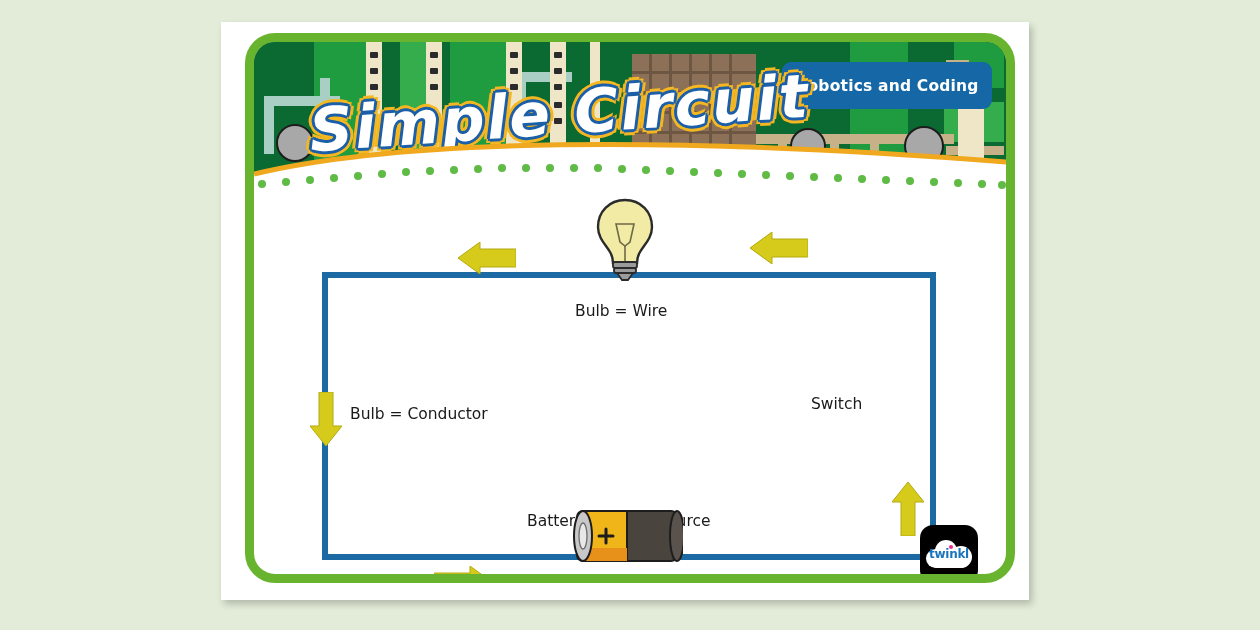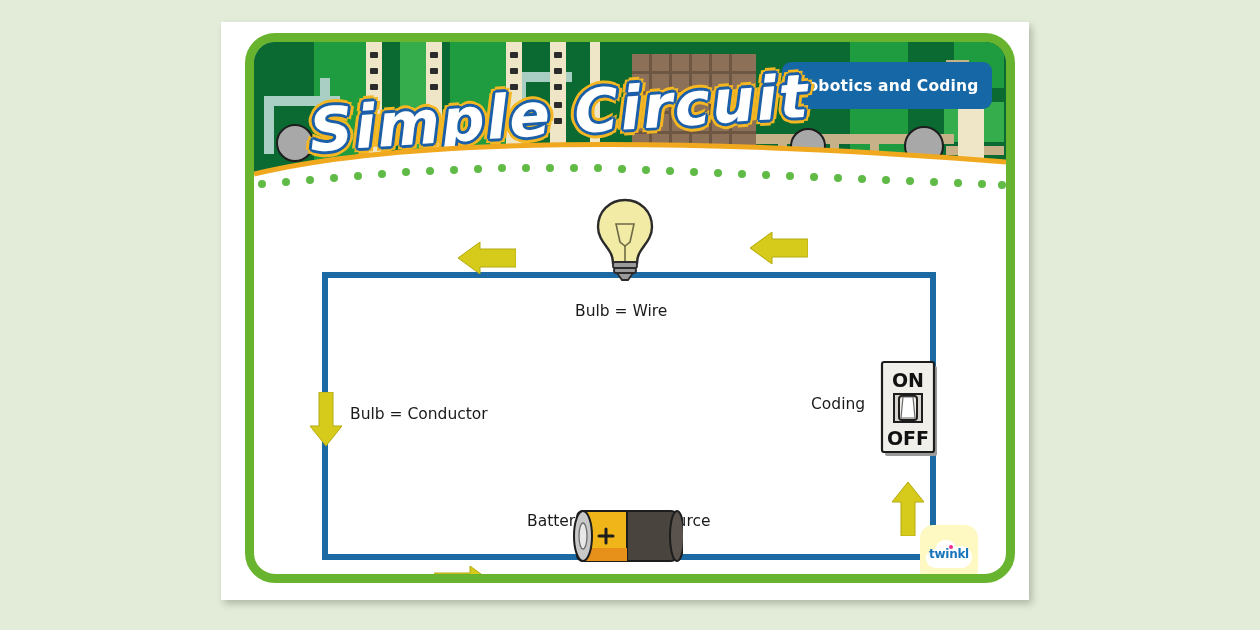--- a/index.html
+++ b/index.html
@@ -108,21 +108,21 @@
 
   
   #bulb{position:absolute;left:338px;top:8px;width:66px;height:84px;}
   #battery{position:absolute;left:315px;top:318px;width:114px;height:56px;}
   #switch{position:absolute;left:626px;top:170px;width:62px;height:100px;}
 
   
   #twinkl{
     position:absolute;left:666px;top:483px;
     width:58px;height:58px;border-radius:13px;
-    background:#fef9c3;
+    background:#000000;
     display:flex;align-items:center;justify-content:center;
   }
   #twinkl .cloud{position:relative;width:46px;height:28px;}
   #twinkl .cloud b{
     position:absolute;background:#ffffff;border-radius:50%;
   }
   #twinkl .word{
     position:absolute;left:0;top:0;width:46px;height:28px;
     display:flex;align-items:center;justify-content:center;
     font-family:"DejaVu Sans", sans-serif;
@@ -289,32 +289,21 @@
           <ellipse cx="14" cy="28" rx="9" ry="25" fill="#c8c8c8" stroke="#1d1d1d" stroke-width="2"></ellipse>
           <ellipse cx="14" cy="28" rx="4" ry="13" fill="#e8e8e8" stroke="#6d6d6d" stroke-width="1.3"></ellipse>
           <ellipse cx="108" cy="28" rx="7" ry="25" fill="#5a534d" stroke="#1d1d1d" stroke-width="2"></ellipse>
           <g stroke="#1d1d1d" stroke-width="3" stroke-linecap="round">
             <path d="M30 28 L44 28"></path>
             <path d="M37 21 L37 35"></path>
           </g>
         </svg>
       </div>
 
-      <div class="lbl" style="left:557px;top:205px;">Coding</div>
-      <div id="switch">
-        <svg viewBox="0 0 62 100" width="62" height="100">
-          <rect x="5" y="6" width="52" height="90" rx="2" fill="#9a9a9a"></rect>
-          <rect x="2" y="2" width="52" height="90" rx="2" fill="#f0efea" stroke="#1d1d1d" stroke-width="2.2"></rect>
-          <text x="28" y="27" text-anchor="middle" font-family="DejaVu Sans, sans-serif" font-size="19" font-weight="bold" fill="#111">ON</text>
-          <rect x="14" y="34" width="28" height="28" fill="#d6d4cc" stroke="#1d1d1d" stroke-width="2"></rect>
-          <rect x="19" y="36" width="18" height="24" rx="3" fill="#efeee8" stroke="#1d1d1d" stroke-width="2"></rect>
-          <path d="M23 37 L33 37 L35 58 L21 58 Z" fill="#ffffff" stroke="#6a6a6a" stroke-width="1.2"></path>
-          <text x="28" y="85" text-anchor="middle" font-family="DejaVu Sans, sans-serif" font-size="19" font-weight="bold" fill="#111">OFF</text>
-        </svg>
-      </div>
+      <div class="lbl" style="left:557px;top:205px;">Switch</div>
 
       <div class="arrow" style="left:204px;top:52px;">
         <svg width="58" height="32" viewBox="0 0 58 32">
           <path d="M58 7 L22 7 L22 0 L0 16 L22 32 L22 25 L58 25 Z" fill="#d6cb1a" stroke="#b3aa10" stroke-width="1"></path>
         </svg>
       </div>
       <div class="arrow" style="left:496px;top:42px;">
         <svg width="58" height="32" viewBox="0 0 58 32">
           <path d="M58 7 L22 7 L22 0 L0 16 L22 32 L22 25 L58 25 Z" fill="#d6cb1a" stroke="#b3aa10" stroke-width="1"></path>
         </svg>

